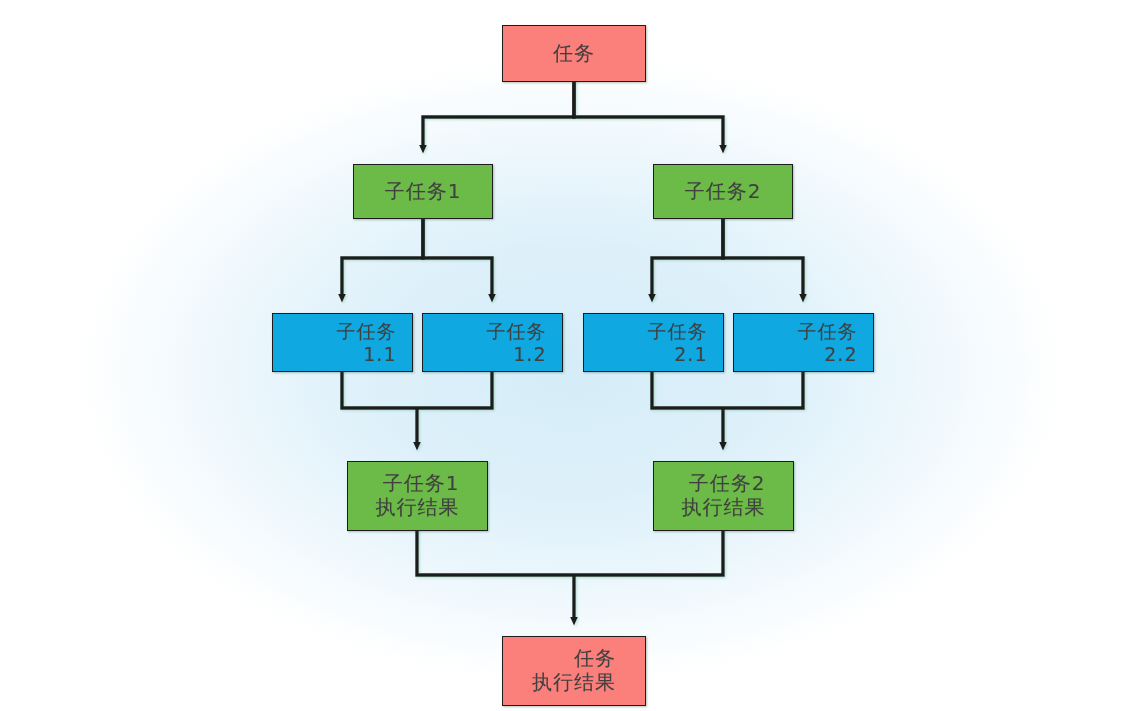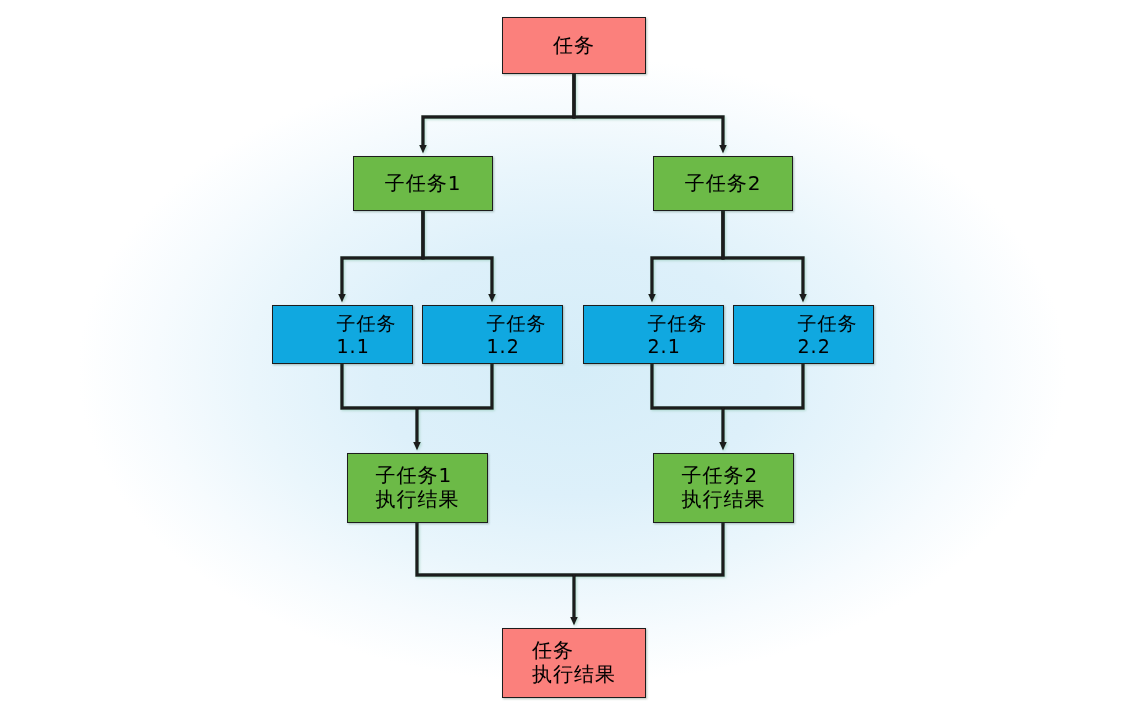--- a/index.html
+++ b/index.html
@@ -32,27 +32,28 @@
     z-index: 1;
   }
   .node {
     position: absolute;
     z-index: 2;
     box-sizing: border-box;
     border: 1px solid #1d1d1d;
     display: flex;
     align-items: center;
     justify-content: center;
-    text-align: left;
-    color: #000000;
+    text-align: right;
+    color: #404040;
     line-height: 1.18;
     letter-spacing: 1px;
     white-space: pre-line;
     text-shadow: 0 0 1px rgba(0,0,0,0.12);
     box-shadow: 1px 1px 2px rgba(40,80,60,0.35);
+    margin-top: 8px;
   }
   .node.pink  { background: #fb807c; }
   .node.green { background: #6cba47; }
   .node.blue  { background: #10a8e0; padding-left: 48px; }
 
   .node-text {
     display: block;
     font-size: 20px;
     font-weight: 400;
   }

